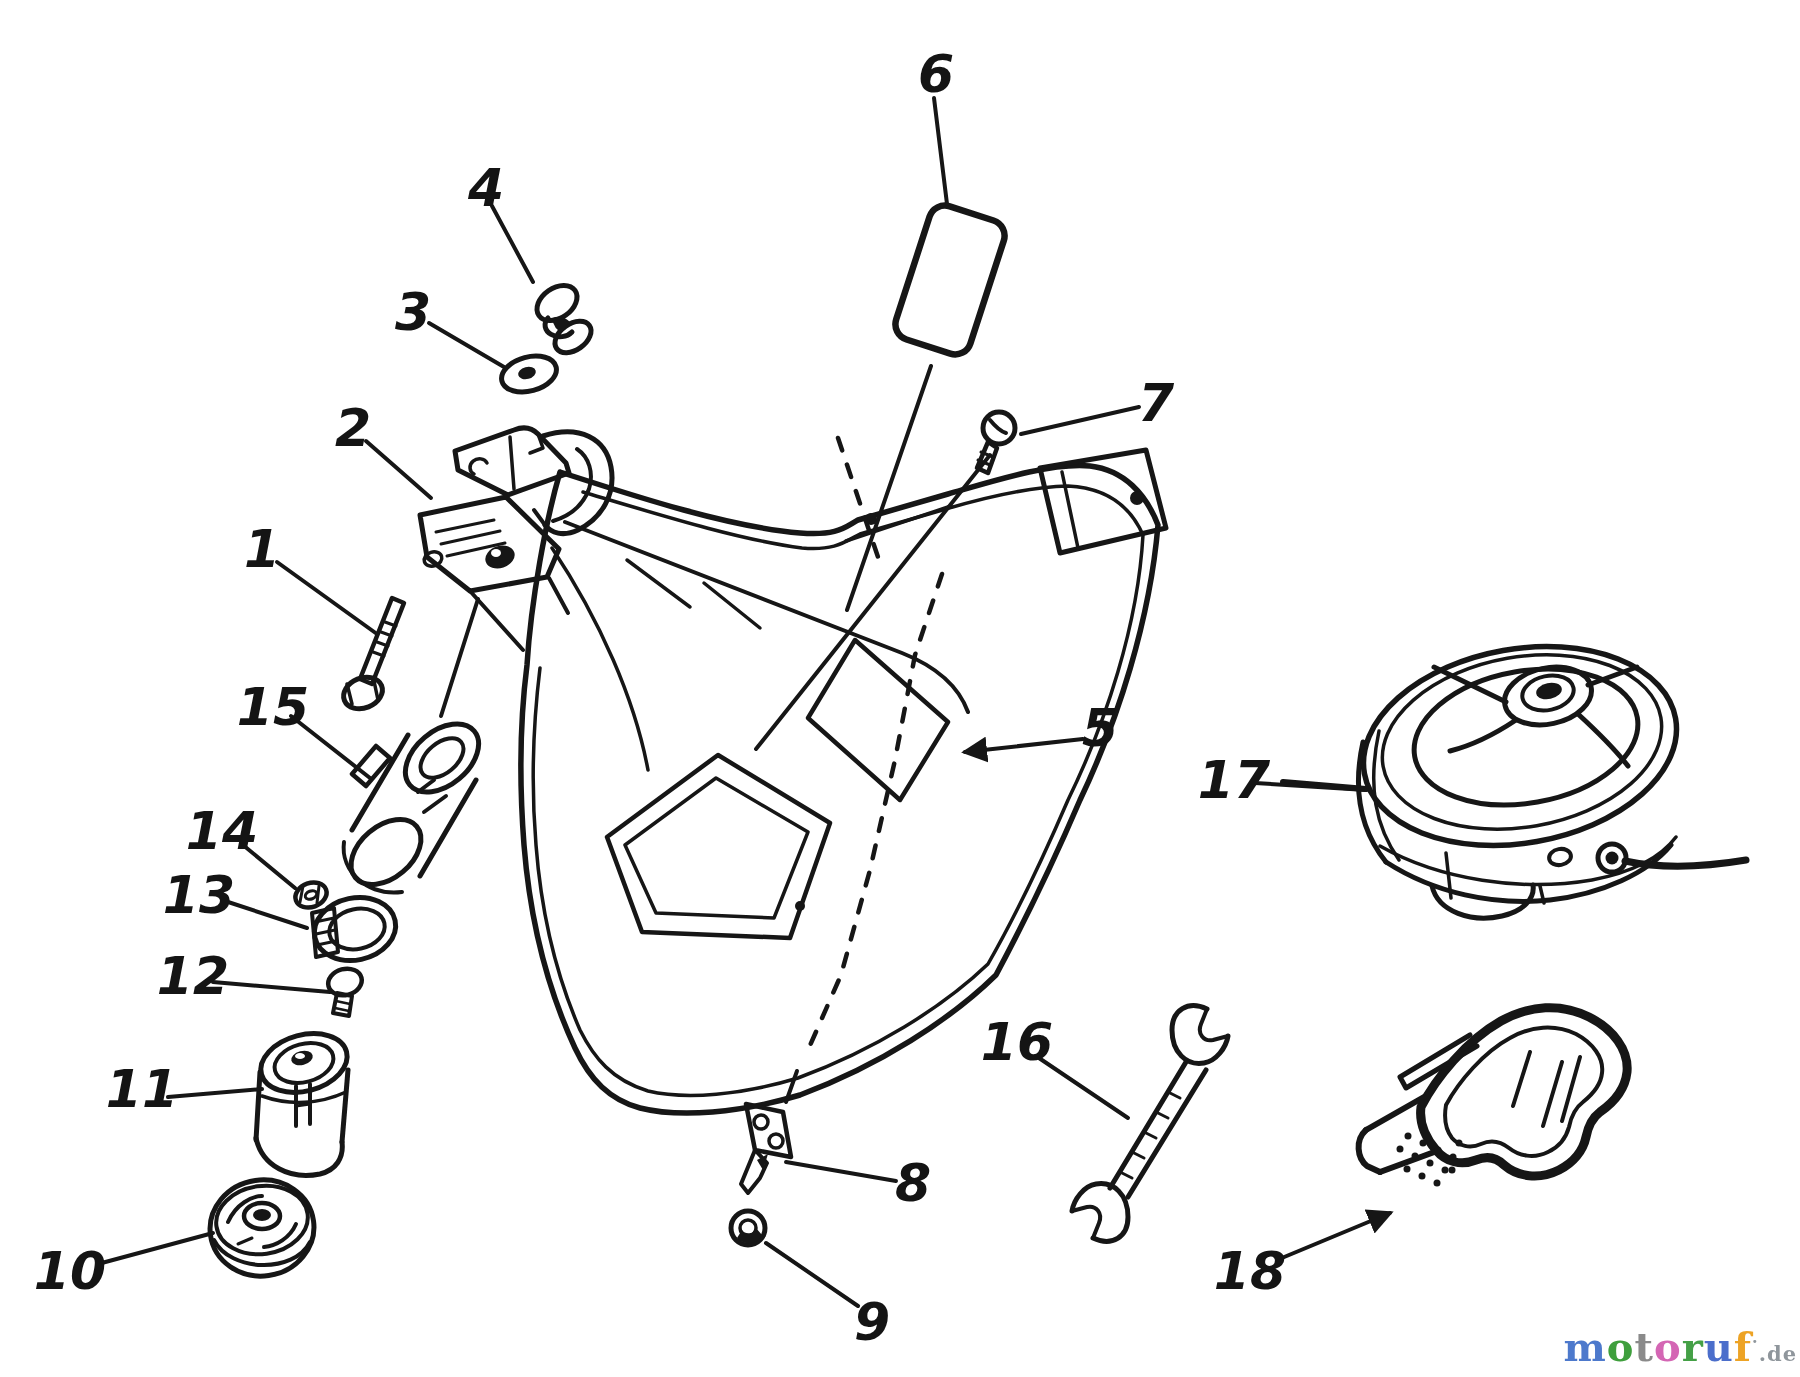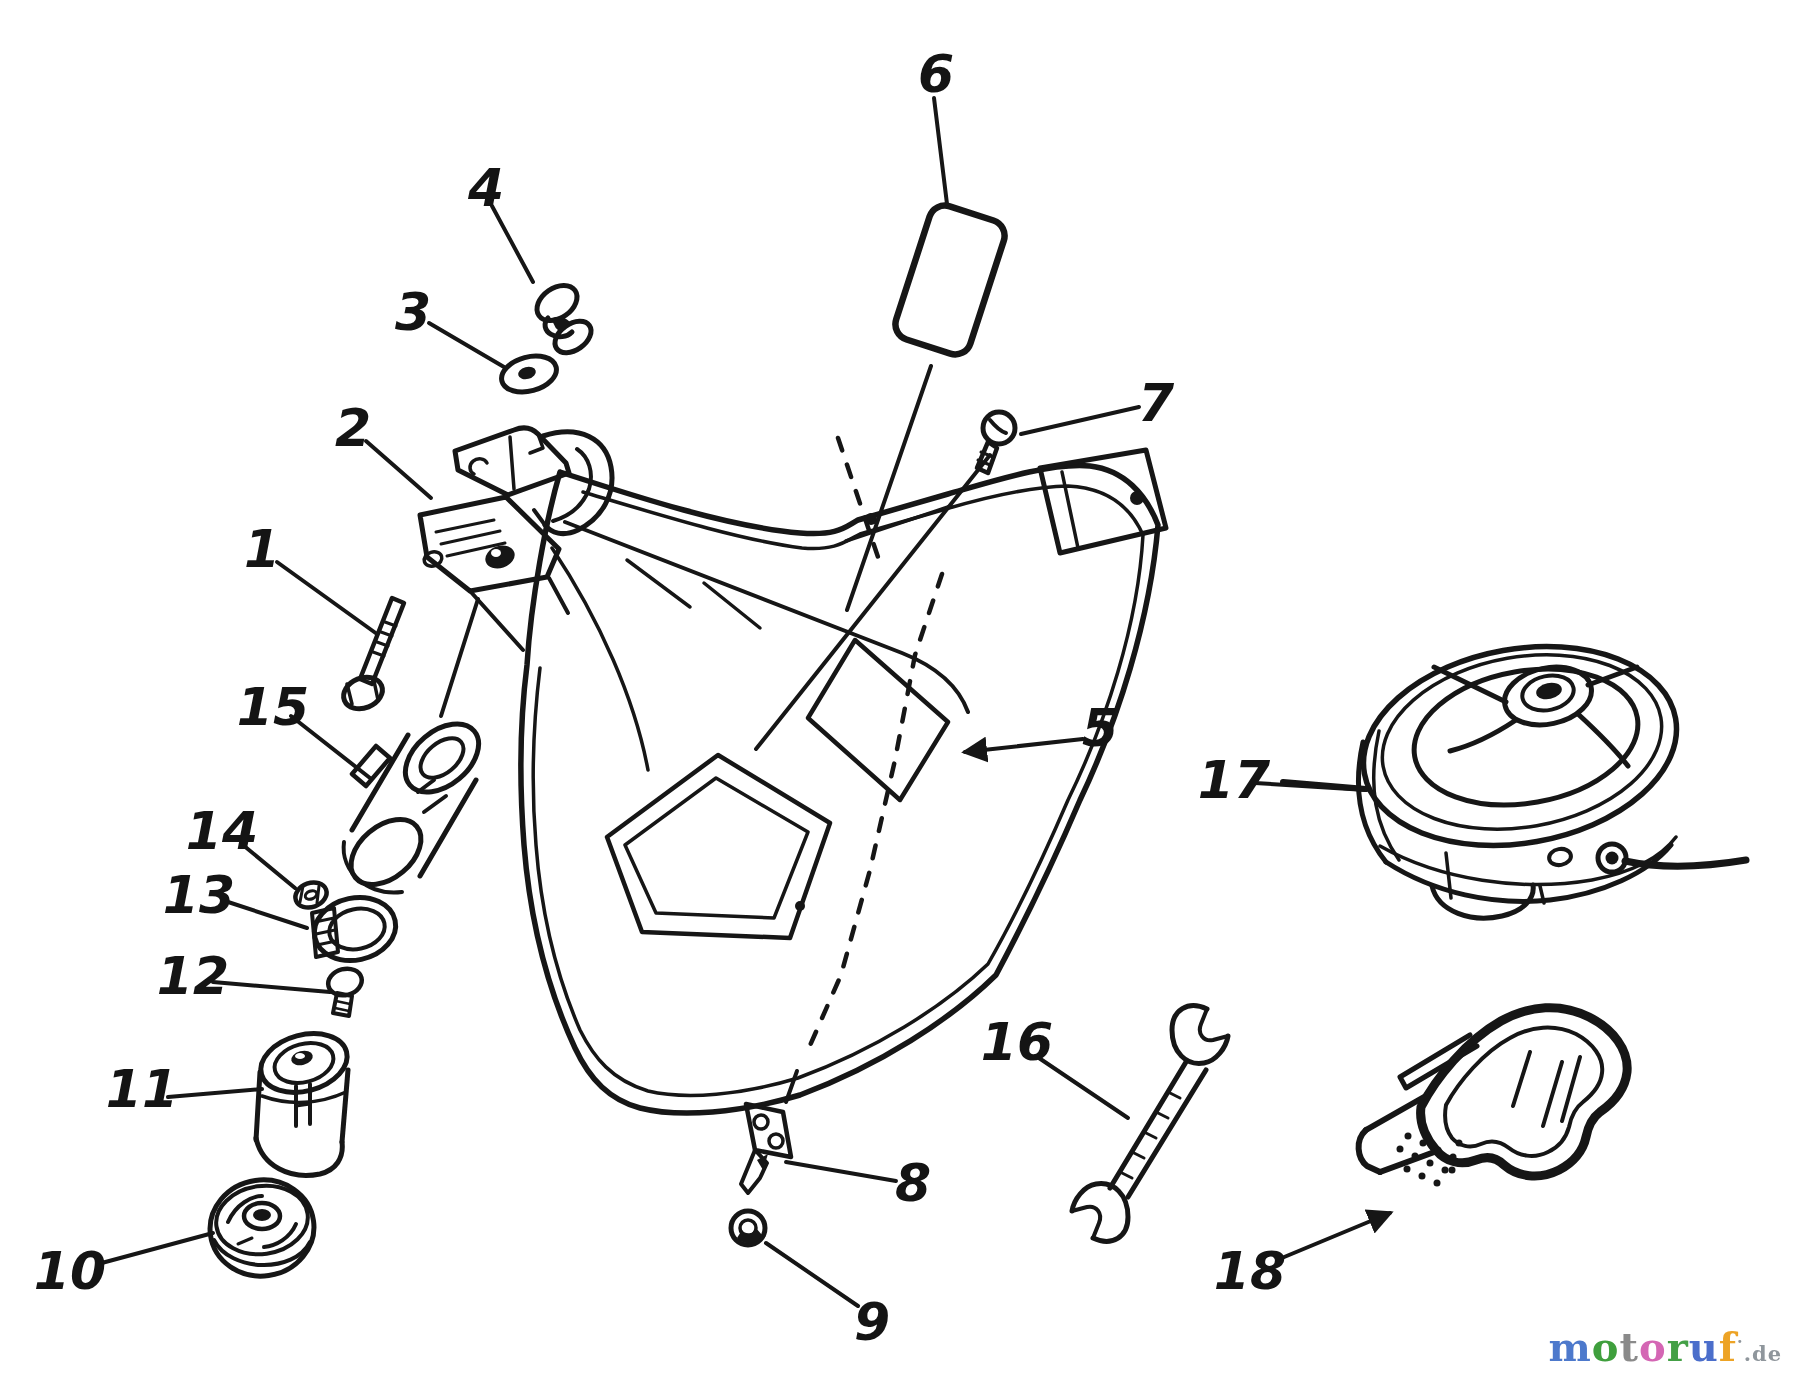--- a/index.html
+++ b/index.html
@@ -6,21 +6,21 @@
   .stage{position:relative;width:1800px;height:1377px;background:#ffffff;overflow:hidden;
          font-family:"DejaVu Sans",sans-serif;}
   svg{position:absolute;left:0;top:0;}
   .ln{fill:none;stroke:#161616;stroke-linecap:round;stroke-linejoin:round;}
   .fillb{fill:#161616;stroke:none;}
   .fillw{fill:#ffffff;stroke:none;}
   .dash{fill:none;stroke:#161616;stroke-width:4.5;stroke-dasharray:13 15;stroke-linecap:round;}
   .leader{fill:none;stroke:#161616;stroke-width:4;stroke-linecap:round;}
   .callout-num{font-family:"DejaVu Sans",sans-serif;font-weight:700;font-style:italic;
                font-size:52px;fill:#141414;}
-  .watermark{position:absolute;right:18px;bottom:10px;font-family:"DejaVu Serif",serif;
+  .watermark{position:absolute;right:3px;bottom:10px;font-family:"DejaVu Serif",serif;
              font-weight:700;font-size:40px;letter-spacing:1px;line-height:1;user-select:none;}
   .watermark .suffix{font-size:21px;font-weight:700;}
   .watermark .regdot{font-size:16px;vertical-align:super;}
 </style>
 </head>
 <body>
 
 <div class="stage">
 <svg id="diagram-svg" width="1800" height="1377" viewBox="0 0 1800 1377">
   <defs>

